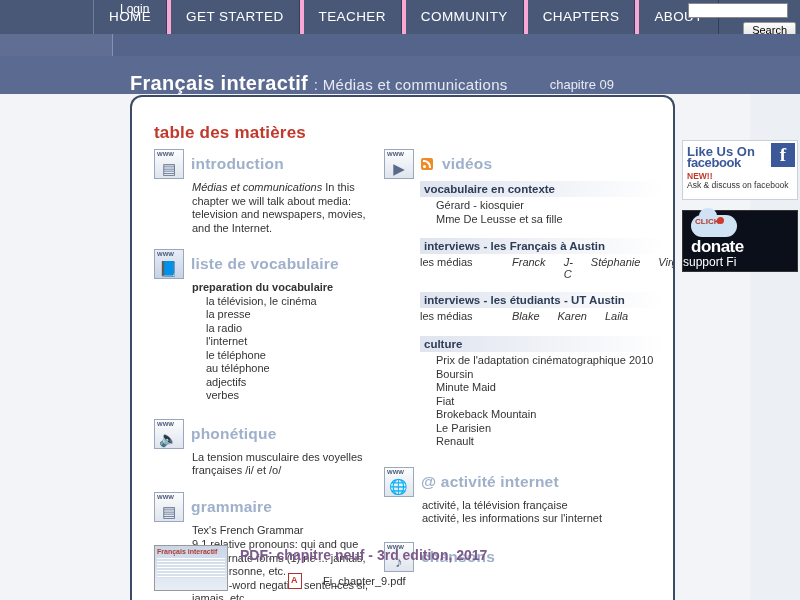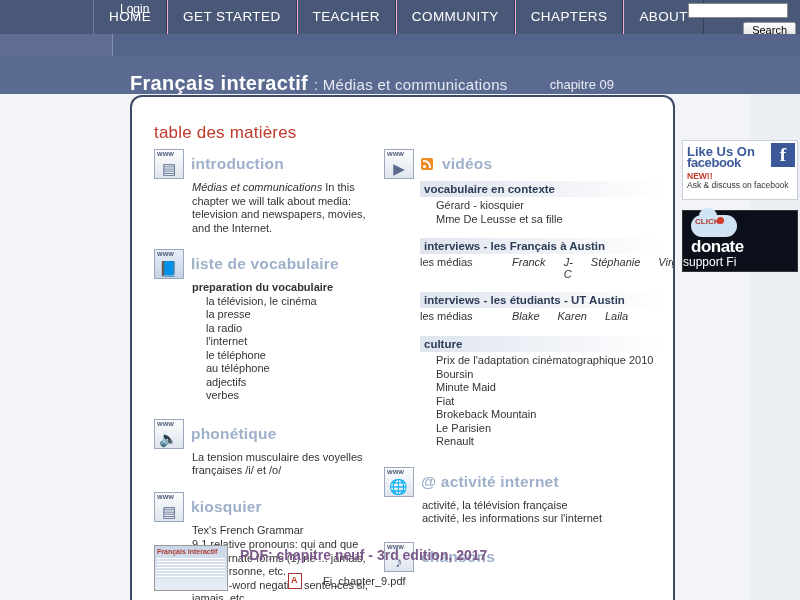--- a/index.html
+++ b/index.html
@@ -37,21 +37,21 @@
     height: 34px;
     display: flex;
   }
   .nav-item {
     color: #ffffff;
     font-size: 13.5px;
     letter-spacing: .4px;
     padding: 0 15px;
     height: 34px;
     line-height: 34px;
-    border-left: 1px solid #f9a8d4;
+    border-left: 4px solid #f9a8d4;
     border-right: 1px solid #323d57;
     white-space: nowrap;
     cursor: pointer;
   }
   .nav-item:first-child { border-left: 1px solid #707e9c; }
 
   .search-wrap {
     position: absolute;
     right: 4px; top: 3px;
     width: 108px;
@@ -145,21 +145,21 @@
   .panel-inner {
     position: absolute;
     left: 0; top: 0;
     width: 541px;
     height: 501px;
   }
   .toc-title {
     position: absolute;
     left: 22px; top: 26px;
     font-size: 17px;
-    font-weight: normal;
+    font-weight: bold;
     color: #c0392b;
     letter-spacing: .2px;
   }
 
   .col-left { position: absolute; left: 22px; top: 52px; width: 230px; }
   .col-right { position: absolute; left: 252px; top: 52px; width: 280px; }
 
   .sec { position: relative; margin-bottom: 6px; }
   .sec-head {
     display: flex;
@@ -452,21 +452,21 @@
         </div>
         <div class="sec-body">La tension musculaire des voyelles françaises /i/ et /o/</div>
       </div>
 
       <div class="sec" style="margin-top:14px;">
         <div class="sec-head">
           <div class="icon">
             <span class="www">WWW</span>
                 <span class="glyph">▤</span>
           </div>
-          <div class="sec-title">kiosquier</div>
+          <div class="sec-title">grammaire</div>
         </div>
         <div class="sec-body">Tex's French Grammar</div>
         <div class="sec-body" style="margin-top:1px;">
           <div class="link">9.1  relative pronouns: qui and que</div>
           <div class="link">9.2  alternate forms (1) ne ... jamais, rien, personne, etc.</div>
           <div class="link">9.3  one-word negative sentences si, jamais, etc.</div>
 
         </div>
       </div>
     </div>

